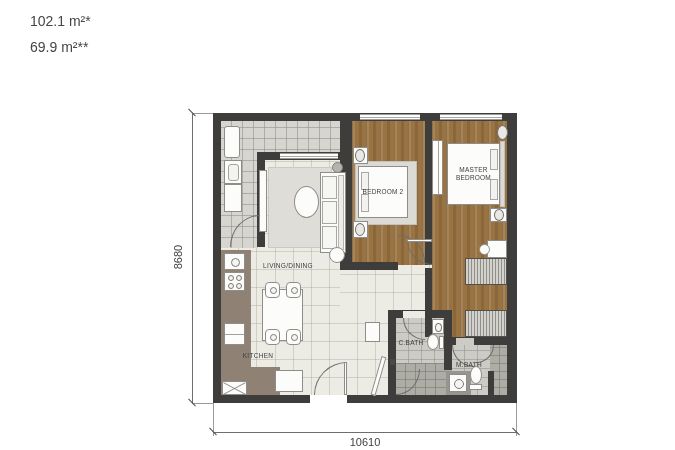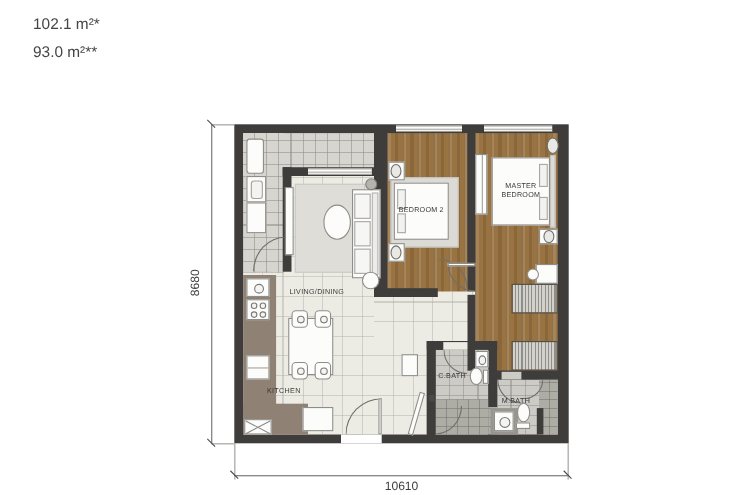--- a/index.html
+++ b/index.html
@@ -48,21 +48,21 @@
   .area{font-size:14px;line-height:26px;color:#454545;}
   .xline{position:absolute;left:-1px;right:-1px;top:50%;height:1px;background:#8a8a86;}
 </style>
 </head>
 <body>
 
 <div class="canvas">
 
   <div class="el area" style="left:30px;top:8px;">
     <div>102.1 m²*</div>
-    <div>93.0 m²**</div>
+    <div>69.9 m²**</div>
   </div>
 
   <div class="el wall" style="left:213px;top:113px;width:304px;height:290px;">
 
     <div class="el wood" style="left:219px;top:8px;width:75px;height:216px;"></div>
     <div class="el wood" style="left:139px;top:8px;width:73px;height:149px;"></div>
     <div class="el tile-balcony" style="left:8px;top:8px;width:119px;height:39px;"></div>
     <div class="el tile-balcony" style="left:8px;top:8px;width:37px;height:127px;"></div>
     <div class="el tile-living" style="left:45px;top:39px;width:82px;height:243px;"></div>
     <div class="el tile-living" style="left:8px;top:135px;width:37px;height:147px;"></div>

